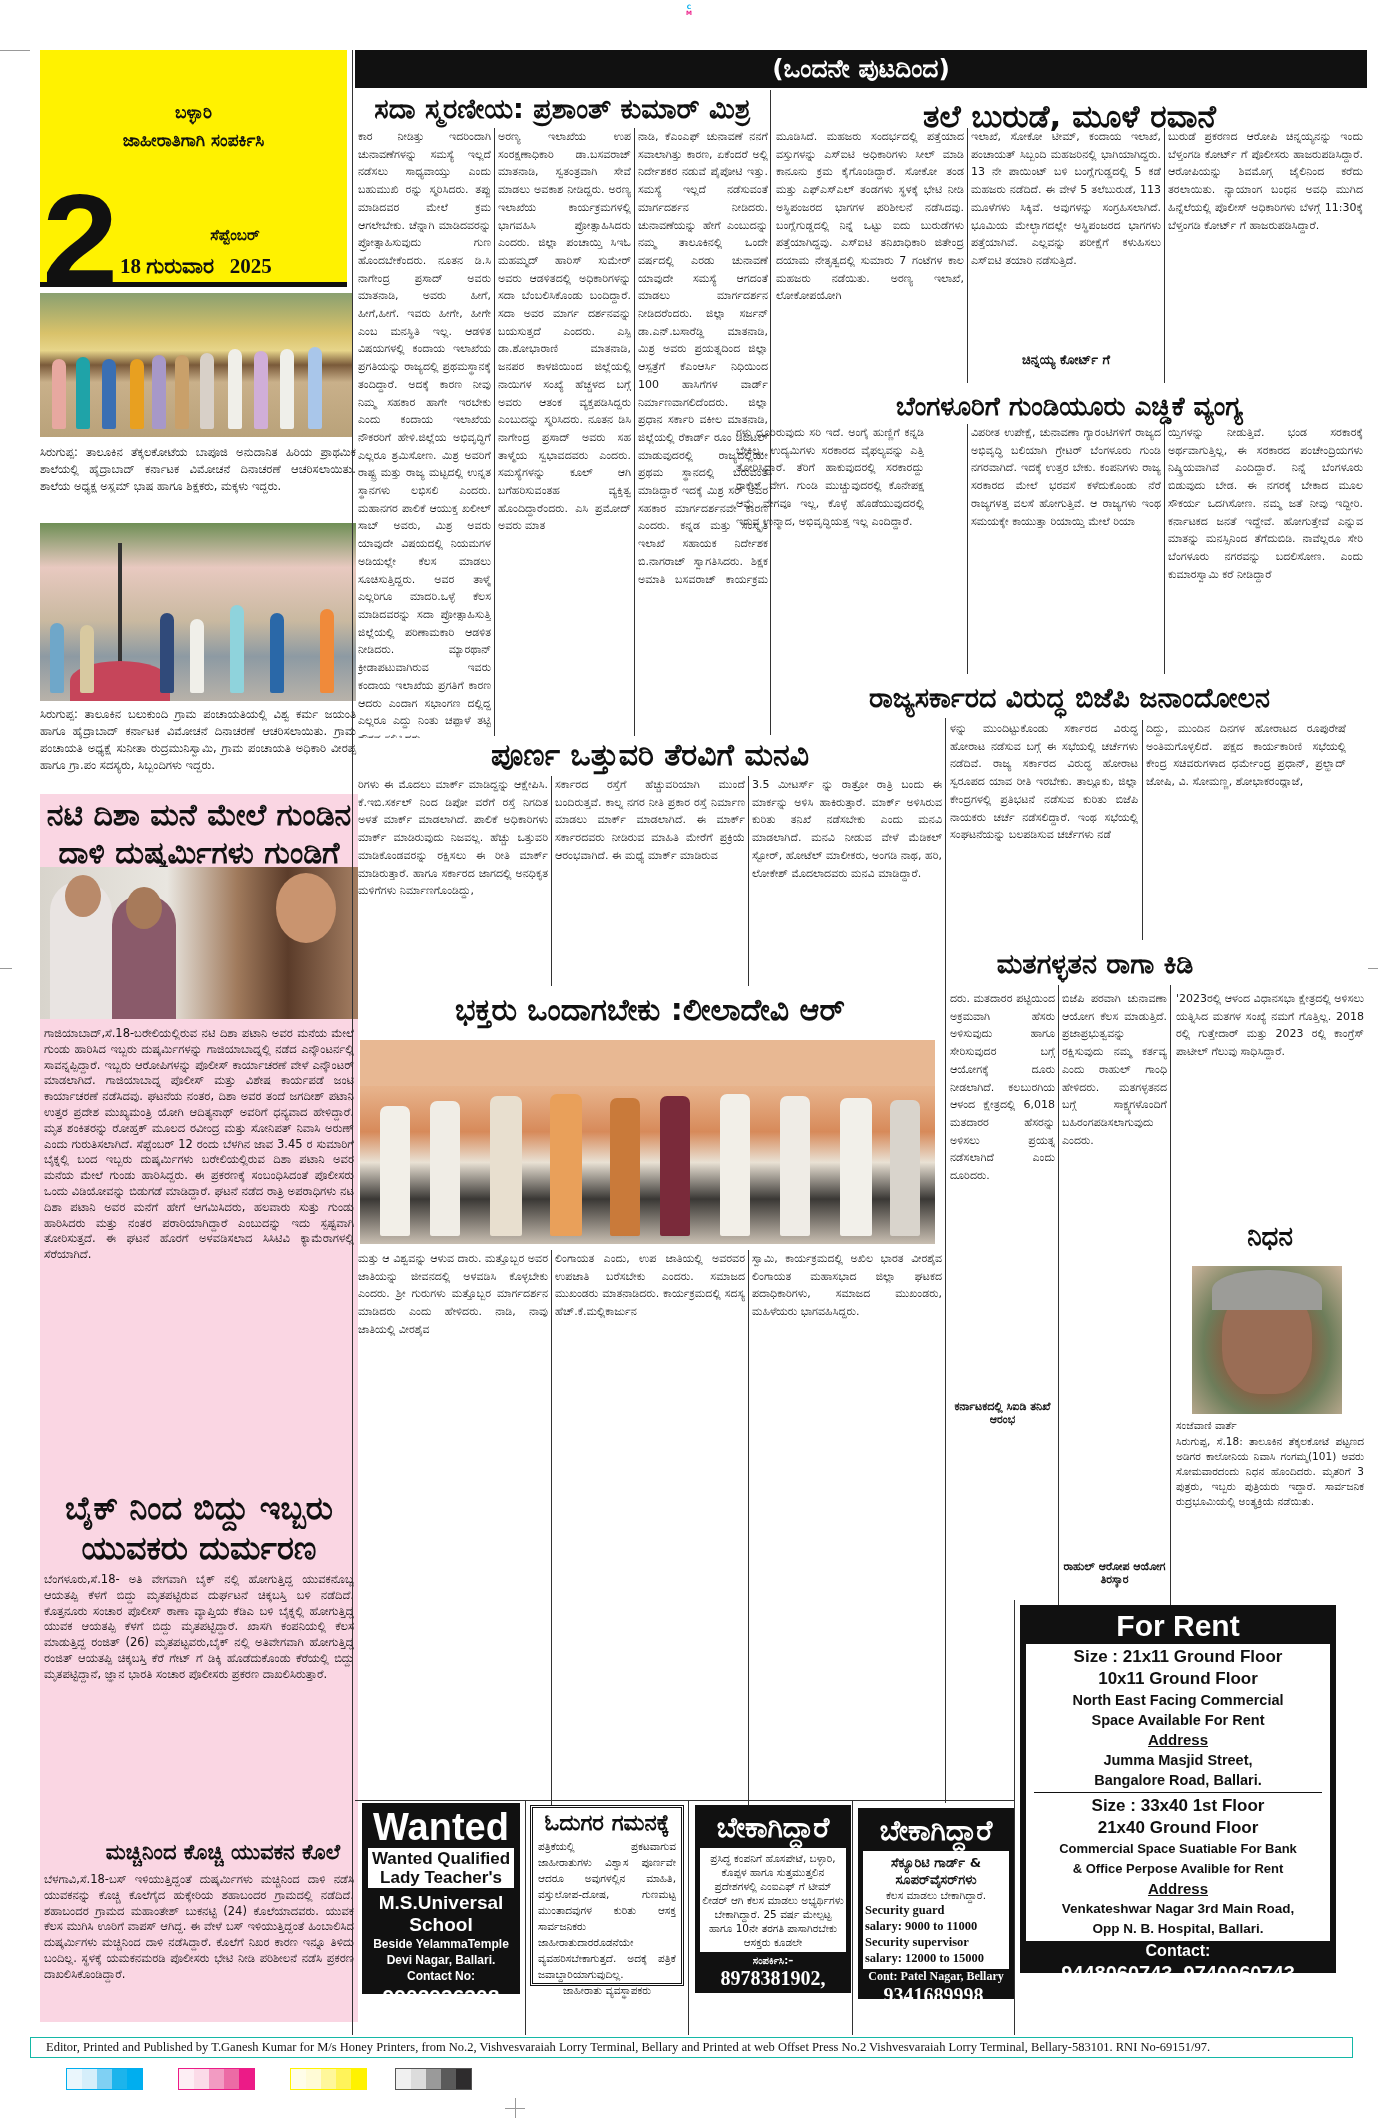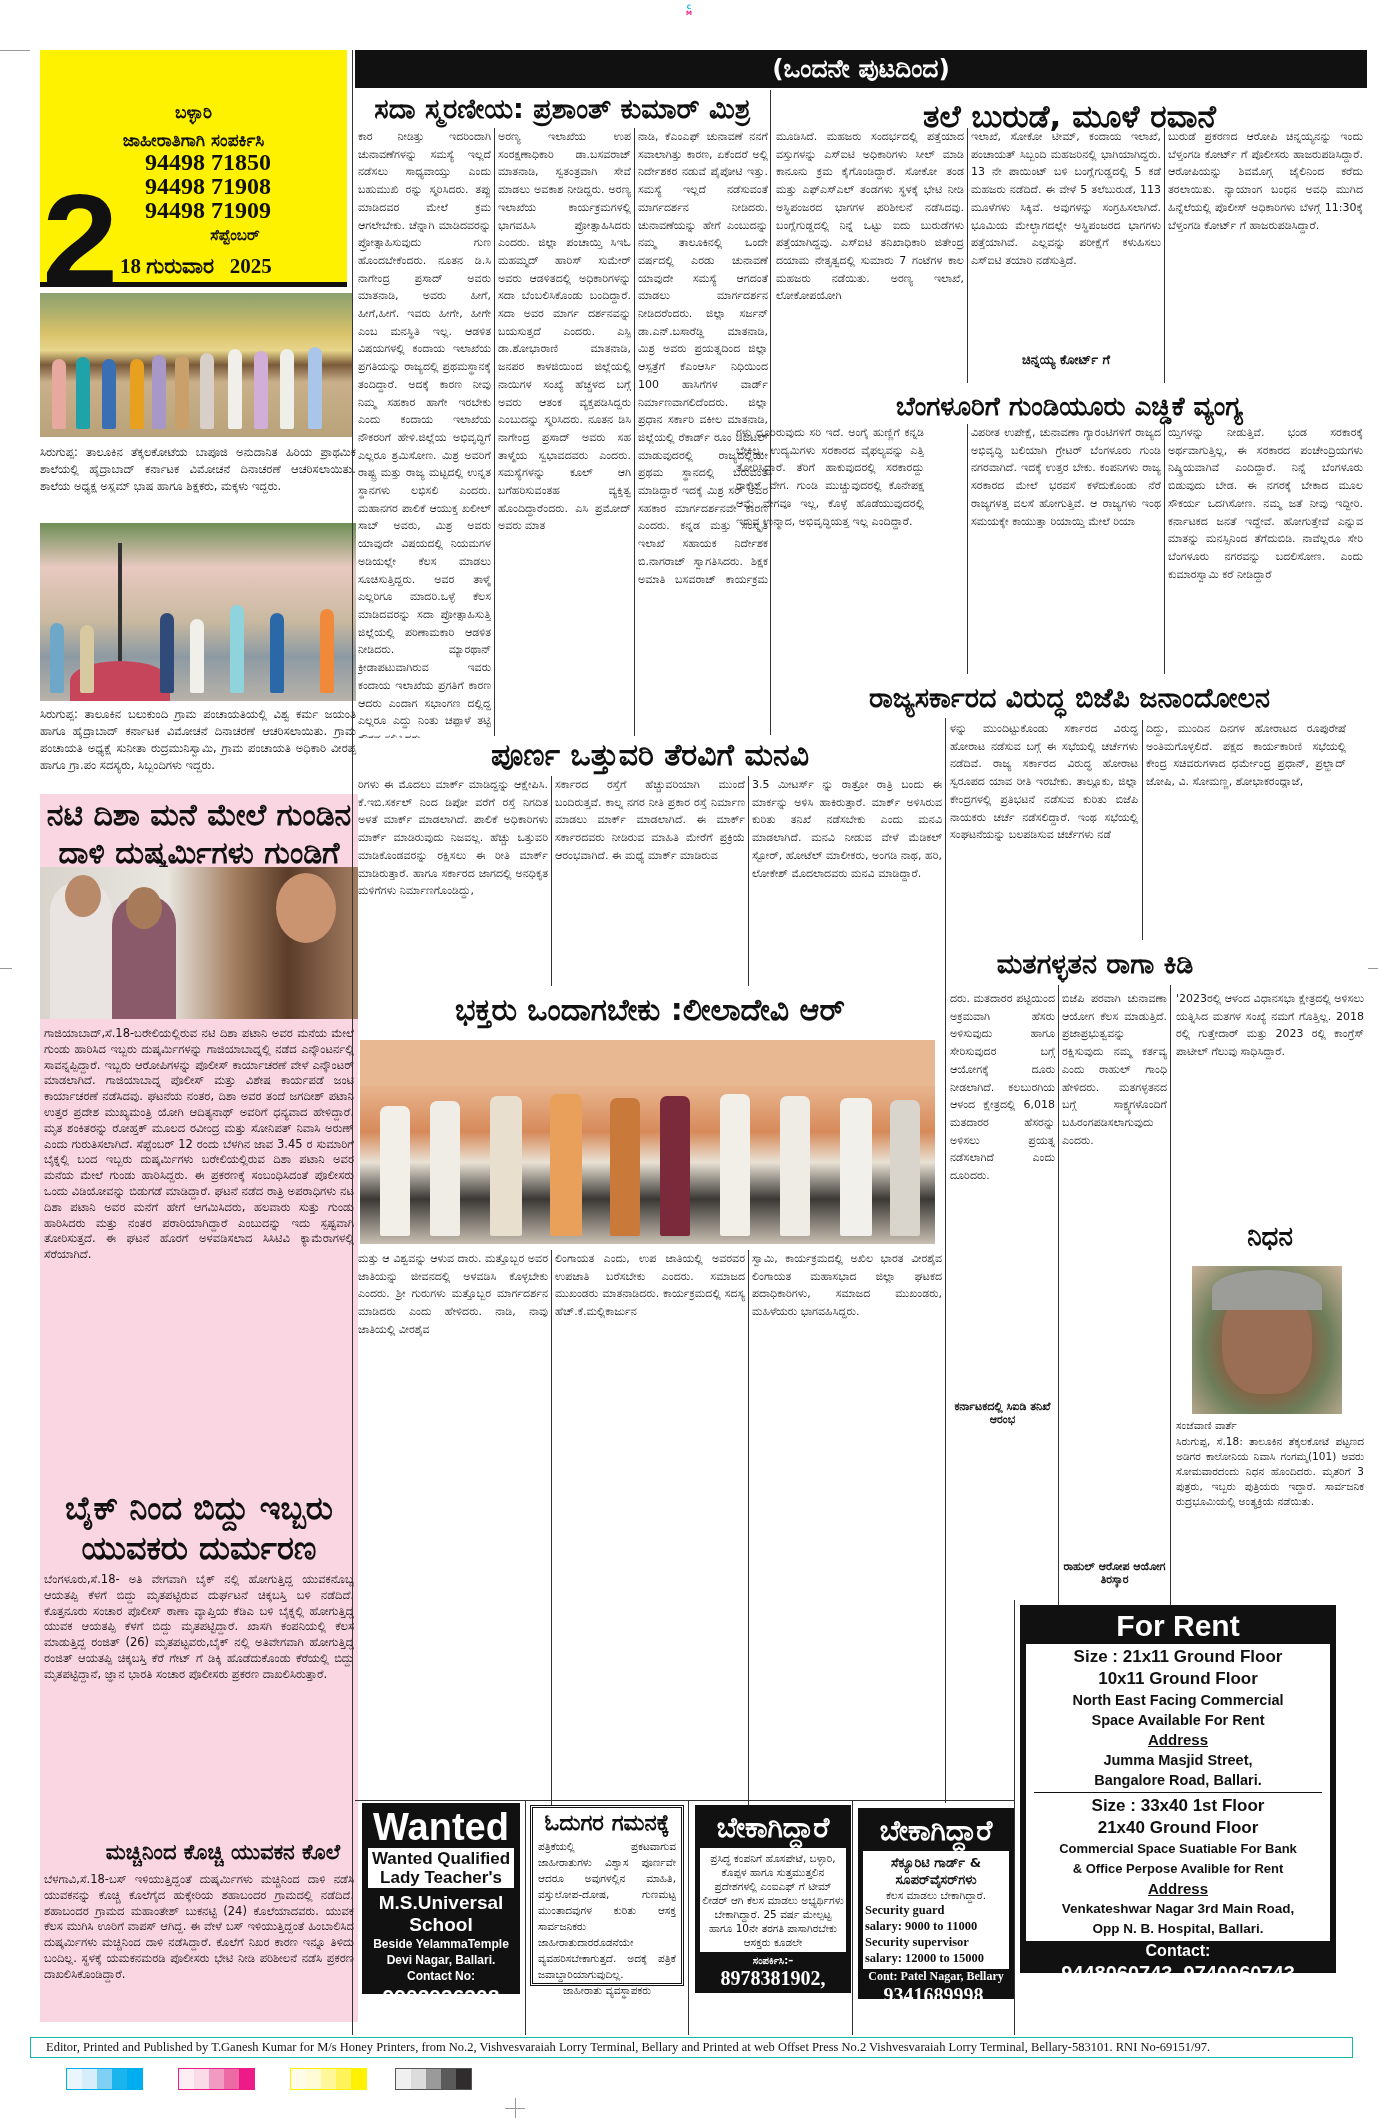--- a/index.html
+++ b/index.html
@@ -90,25 +90,20 @@
 
 <div class="abs cmyk-mark">
   <span style="color:#00aeef">C</span>
   <span style="color:#ec1b87">M</span>
 </div>
 <div class="abs trim" style="left:0;top:50px;width:30px;height:1px"></div>
 
 <div class="abs masthead">
   <div class="city">ಬಳ್ಳಾರಿ</div>
   <div class="adline">ಜಾಹೀರಾತಿಗಾಗಿ ಸಂಪರ್ಕಿಸಿ</div>
-  <div class="phones">
-    <div>94498 71850</div>
-    <div>94498 71908</div>
-    <div>94498 71909</div>
-  </div>
   <div class="bignum">2</div>
   <div class="month">ಸೆಪ್ಟೆಂಬರ್</div>
   <div class="dateline">18 ಗುರುವಾರ   2025</div>
 </div>
 <div class="abs mast-rule"></div>
 
 <div class="abs photo photo1">
   <div class="person" style="left:12px;height:70px;background:#e7a8a0"></div>
   <div class="person" style="left:36px;height:72px;background:#1fa3a8"></div>
   <div class="person" style="left:62px;height:70px;background:#3a6fb3"></div>

